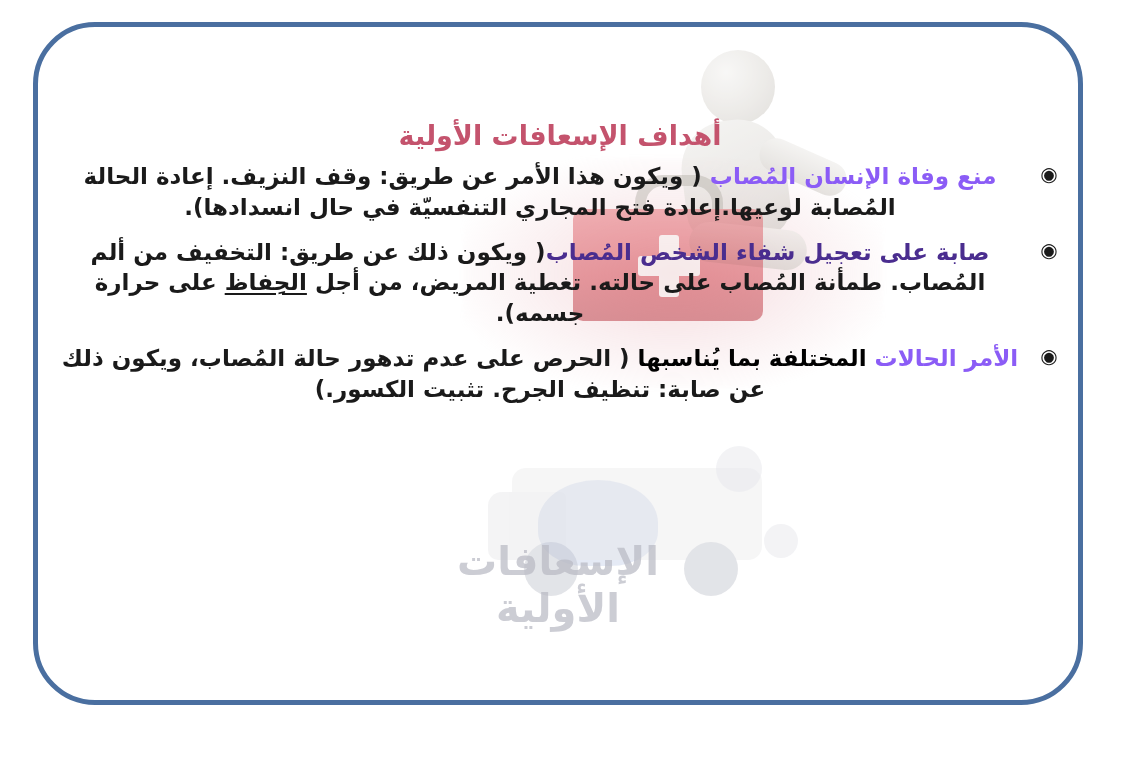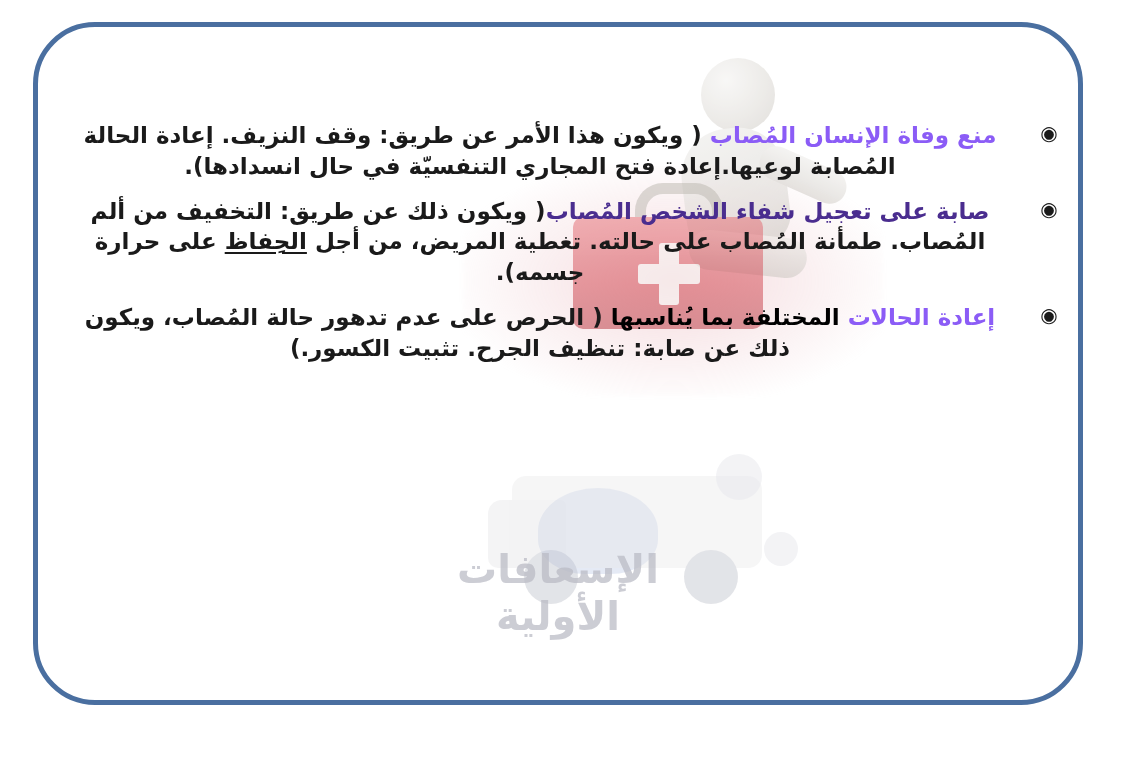--- a/index.html
+++ b/index.html
@@ -33,21 +33,21 @@
     border-radius: 62px;
     box-sizing: border-box;
     background: transparent;
     pointer-events: none;
   }
 
   
   .art-layer {
     position: absolute;
     left: 33px;
-    top: 16px;
+    top: 8px;
     width: 1050px;
     height: 683px;
     overflow: hidden;
     border-radius: 27px;
   }
 
   
   .art-mannequin {
     position: absolute;
     left: 620px;
@@ -301,34 +301,35 @@
     </div>
 
     <div class="watermark">الإسعافات
 الأولية</div>
   </div>
 
   <div class="frame"></div>
 
   <div class="content">
 
+    <h1 class="title">أهداف الإسعافات الأولية</h1>
 
     <ul class="bullets">
 
       <li class="bullet">
         <span class="bullet-marker">◉</span>
         <span class="bullet-body"><span class="hl-green">منع وفاة الإنسان المُصاب</span><span> ( ويكون هذا الأمر عن طريق: وقف النزيف. إعادة الحالة المُصابة لوعيها.إعادة فتح المجاري التنفسيّة في حال انسدادها).</span></span>
       </li>
 
       <li class="bullet">
         <span class="bullet-marker">◉</span>
         <span class="bullet-body"><span class="hl-purple">صابة على تعجيل شفاء الشخص المُصاب</span><span>( ويكون ذلك عن طريق: التخفيف من ألم المُصاب. طمأنة المُصاب على حالته. تغطية المريض، من أجل </span><span class="underline">الحِفاظ</span><span> على حرارة جسمه).</span></span>
       </li>
 
       <li class="bullet">
         <span class="bullet-marker">◉</span>
-        <span class="bullet-body"><span class="hl-green">إعادة الحالات</span><span class="hl-orange"> المختلفة بما يُناسبها</span><span> ( الحرص على عدم تدهور حالة المُصاب، ويكون ذلك عن صابة: تنظيف الجرح. تثبيت الكسور.)</span></span>
+        <span class="bullet-body"><span class="hl-green">الأمر الحالات</span><span class="hl-orange"> المختلفة بما يُناسبها</span><span> ( الحرص على عدم تدهور حالة المُصاب، ويكون ذلك عن صابة: تنظيف الجرح. تثبيت الكسور.)</span></span>
       </li>
 
     </ul>
   </div>
 
 </div>
 
 </body></html>

